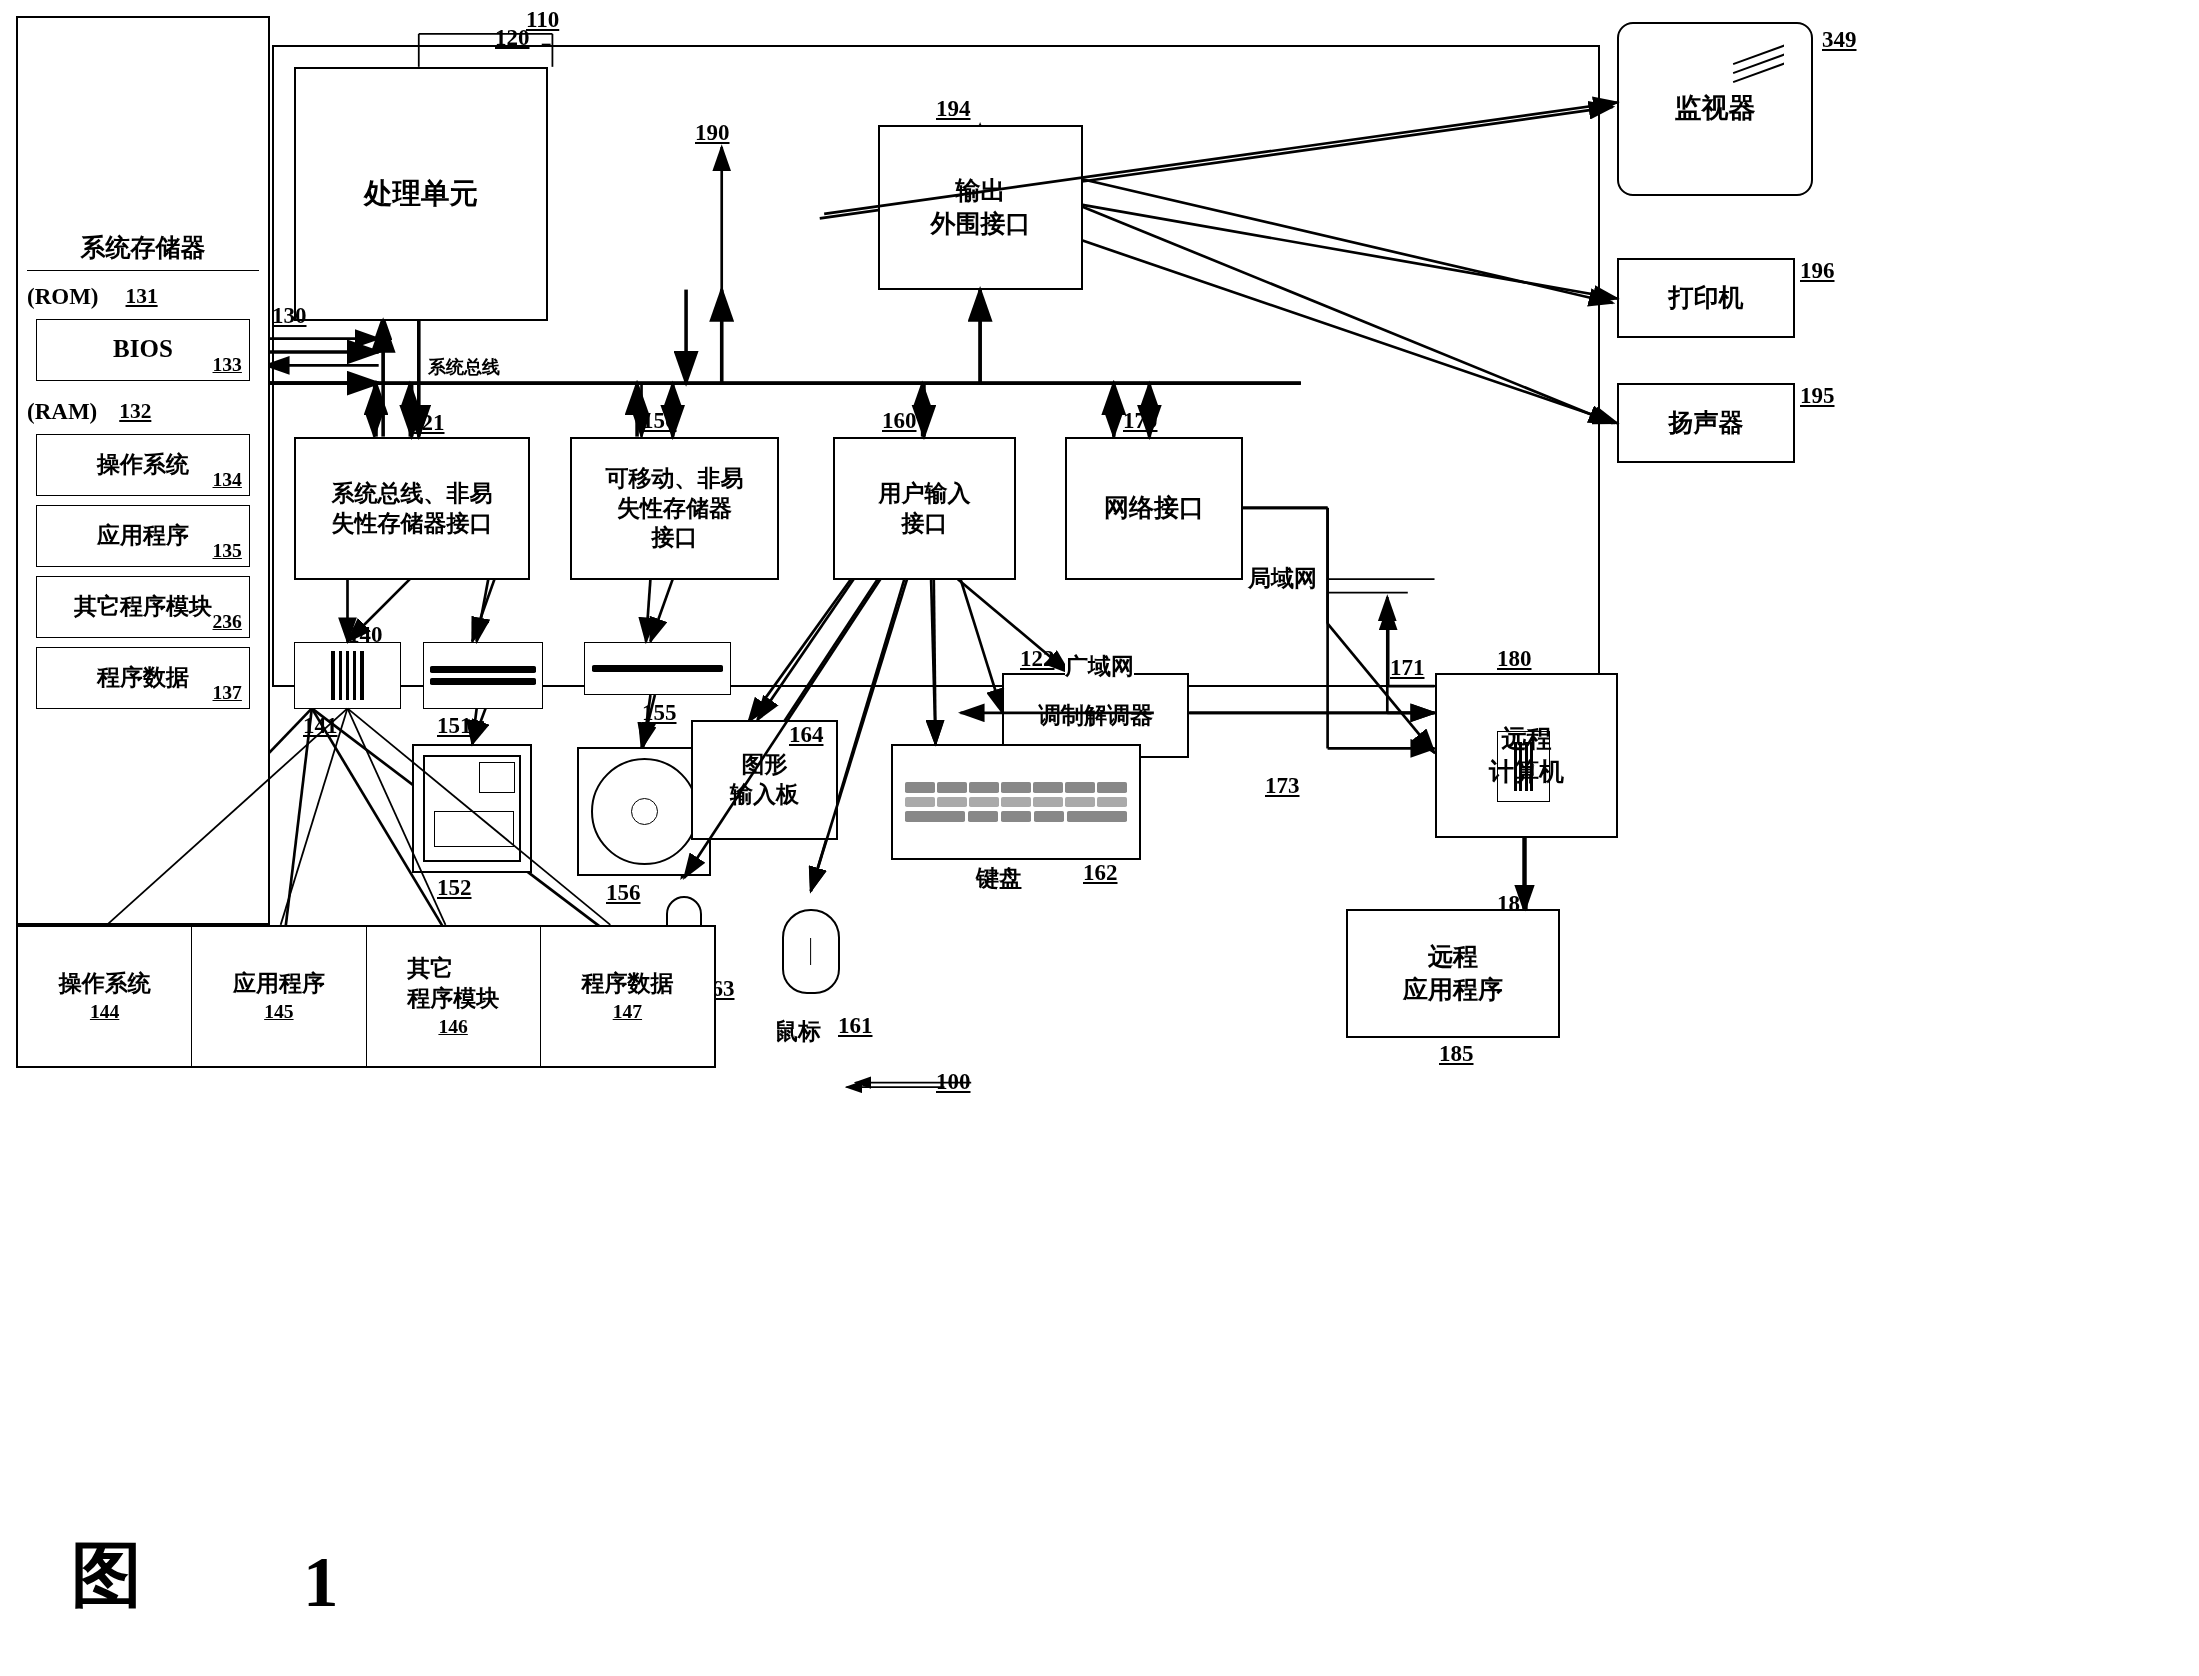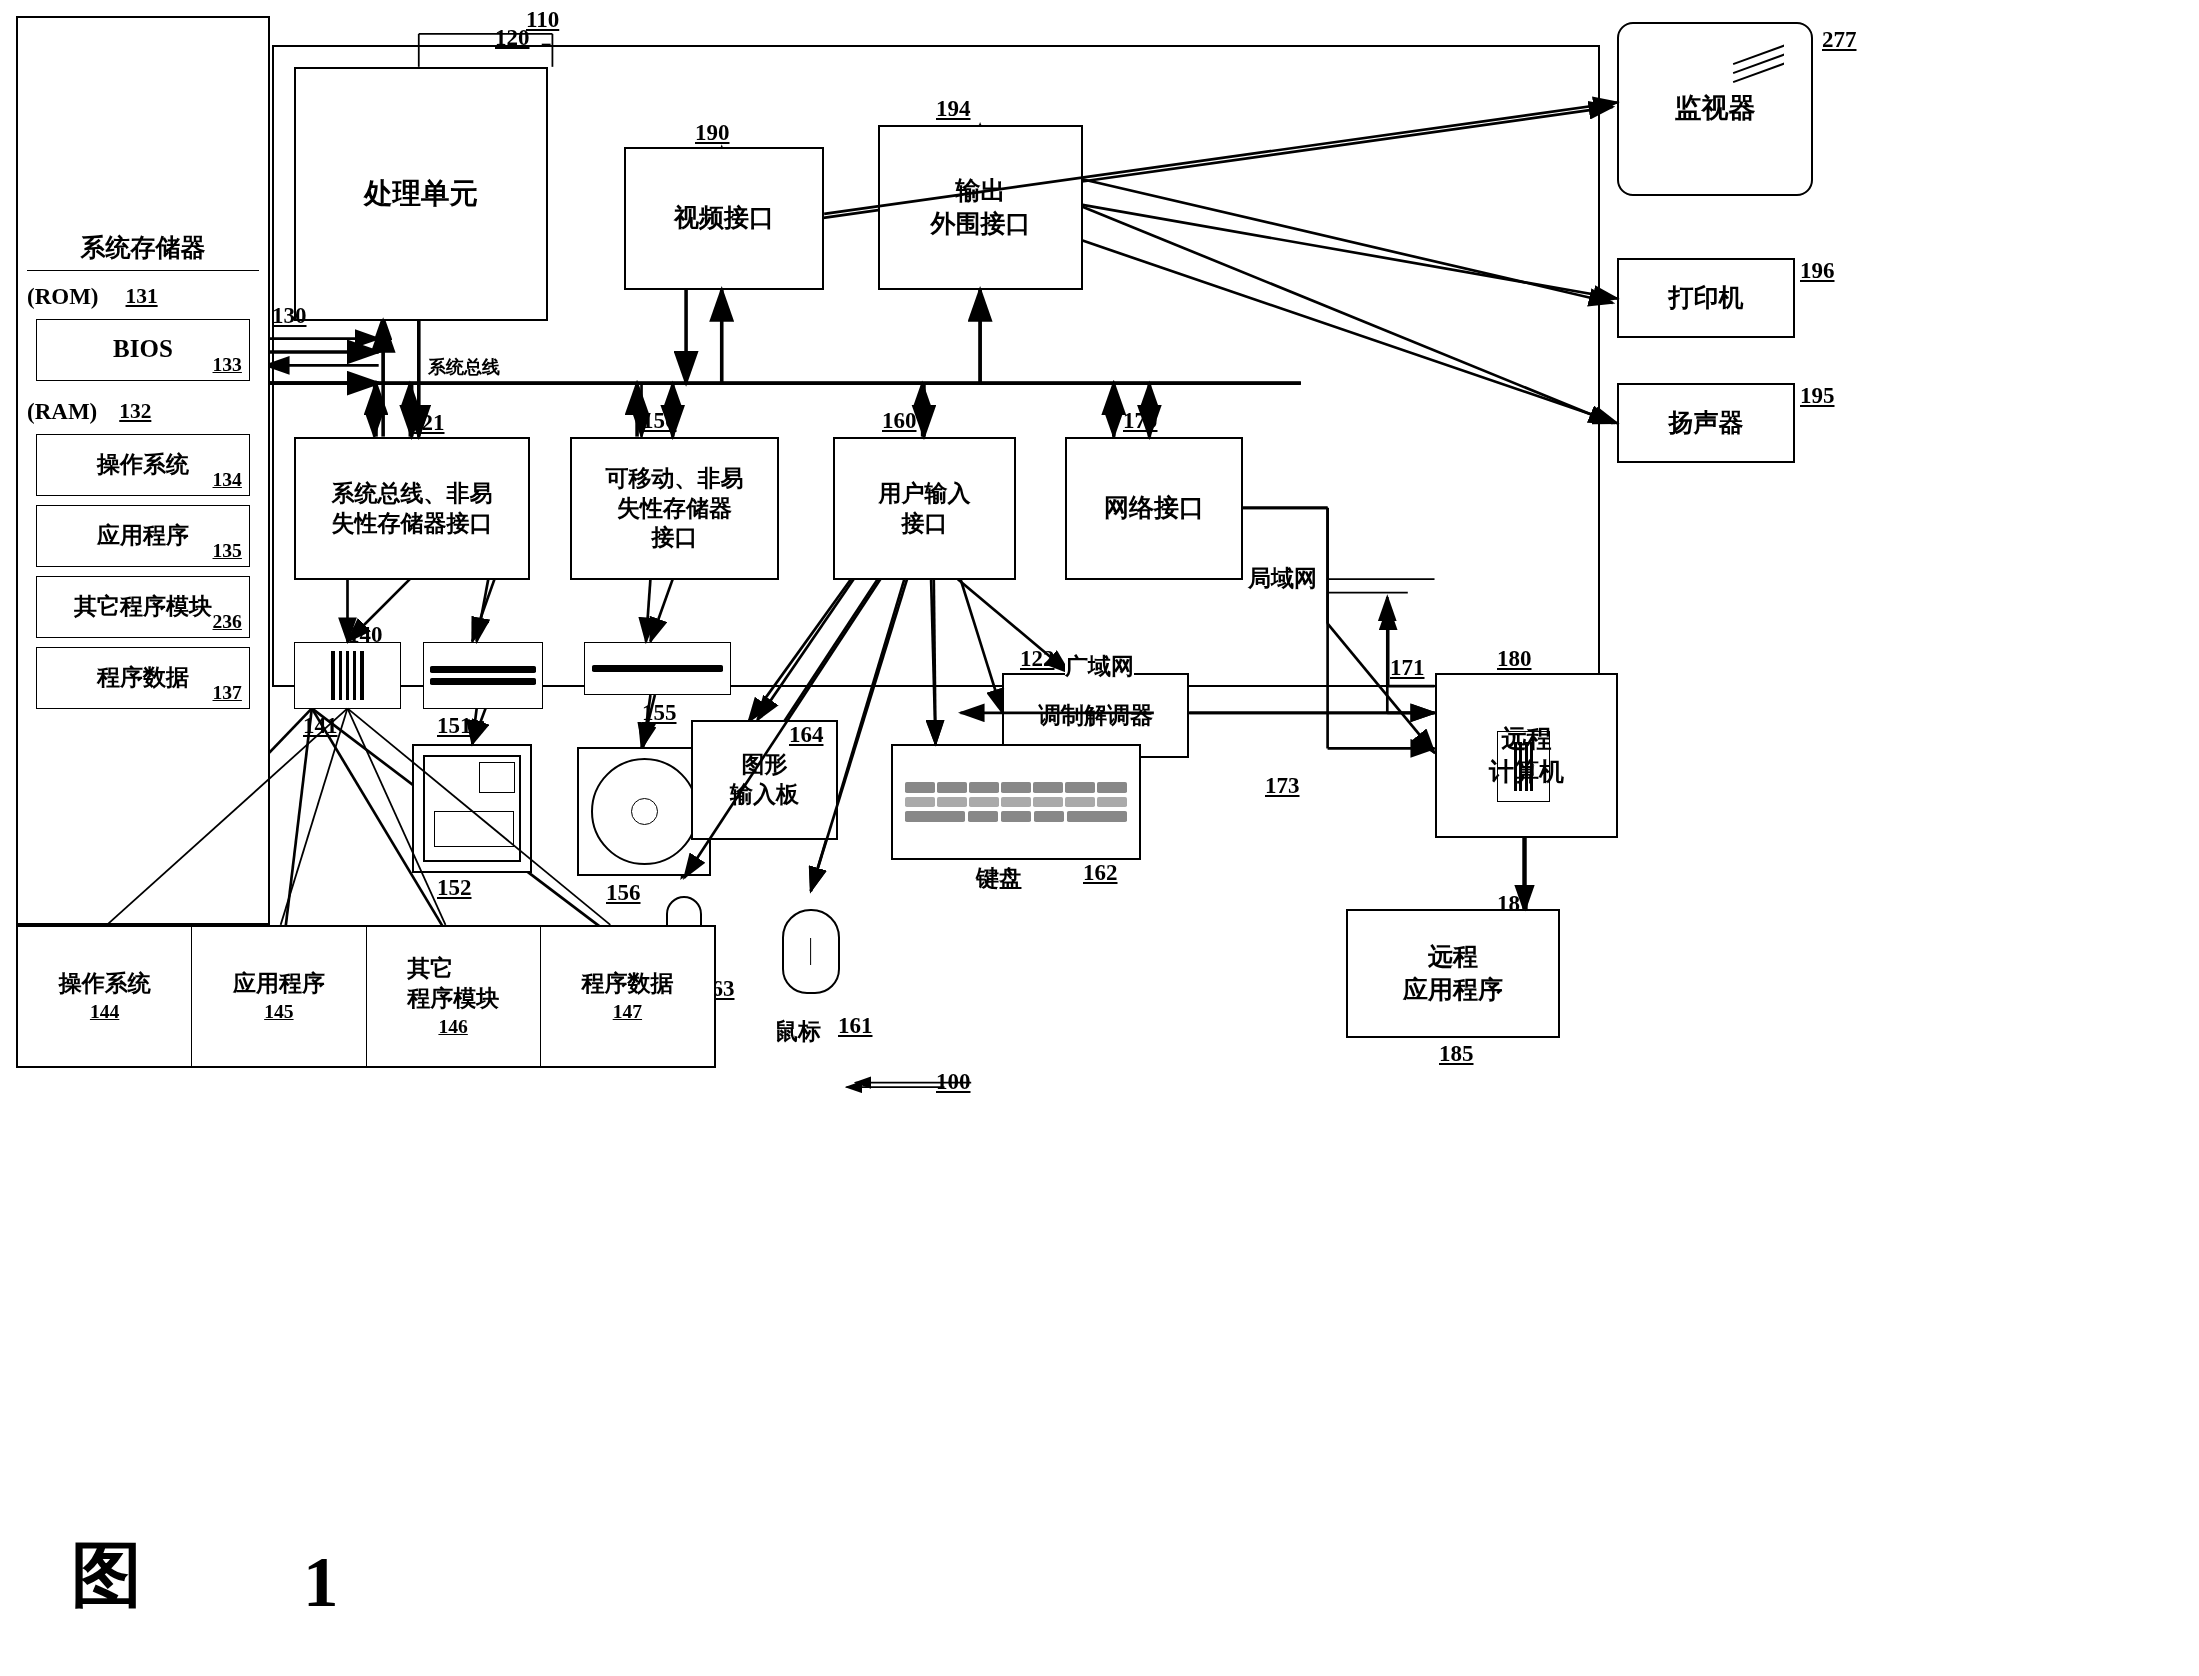--- a/index.html
+++ b/index.html
@@ -208,41 +208,38 @@
   <div class="box" style="left:294px;top:67px;width:254px;height:254px;font-size:28.5px;">
     <span>处理单元</span>
   </div>
 
   <span class="ref" style="left:495px;top:25px;">120</span>
 
   <span class="ref" style="left:526px;top:7.1px;">110</span>
 
   <span class="ref" style="left:272px;top:303px;">130</span>
 
-  <div class="box" style="left:624px;top:147px;width:200px;height:143px;font-size:25px;">
-    <span>视频接口</span>
-  </div>
   <span class="ref" style="left:695px;top:120px;">190</span>
 
   <div class="box" style="left:878px;top:125px;width:205px;height:165px;font-size:25px;">
     <span style="white-space:pre-line;">输出
 外围接口</span>
   </div>
   <span class="ref" style="left:936px;top:96px;">194</span>
 
   <div class="box box-rounded" style="left:1617px;top:22px;width:196px;height:174px;font-size:27px;">
 
     <div style="position:absolute;top:18px;right:27px;width:53px;height:45px;overflow:hidden;">
       <div style="border-bottom:2.7px solid #000;width:71px;transform:rotate(-20deg);margin-top:9px;"></div>
       <div style="border-bottom:2.7px solid #000;width:71px;transform:rotate(-20deg);margin-top:7.1px;"></div>
       <div style="border-bottom:2.7px solid #000;width:71px;transform:rotate(-20deg);margin-top:7.1px;"></div>
     </div>
     <span>监视器</span>
   </div>
-  <span class="ref" style="left:1822px;top:27px;">277</span>
+  <span class="ref" style="left:1822px;top:27px;">349</span>
 
   <div class="box" style="left:1617px;top:258px;width:178px;height:80px;font-size:25px;">
     <span>打印机</span>
   </div>
   <span class="ref" style="left:1800px;top:258px;">196</span>
 
   <div class="box" style="left:1617px;top:383px;width:178px;height:80px;font-size:25px;">
     <span>扬声器</span>
   </div>
   <span class="ref" style="left:1800px;top:383px;">195</span>

